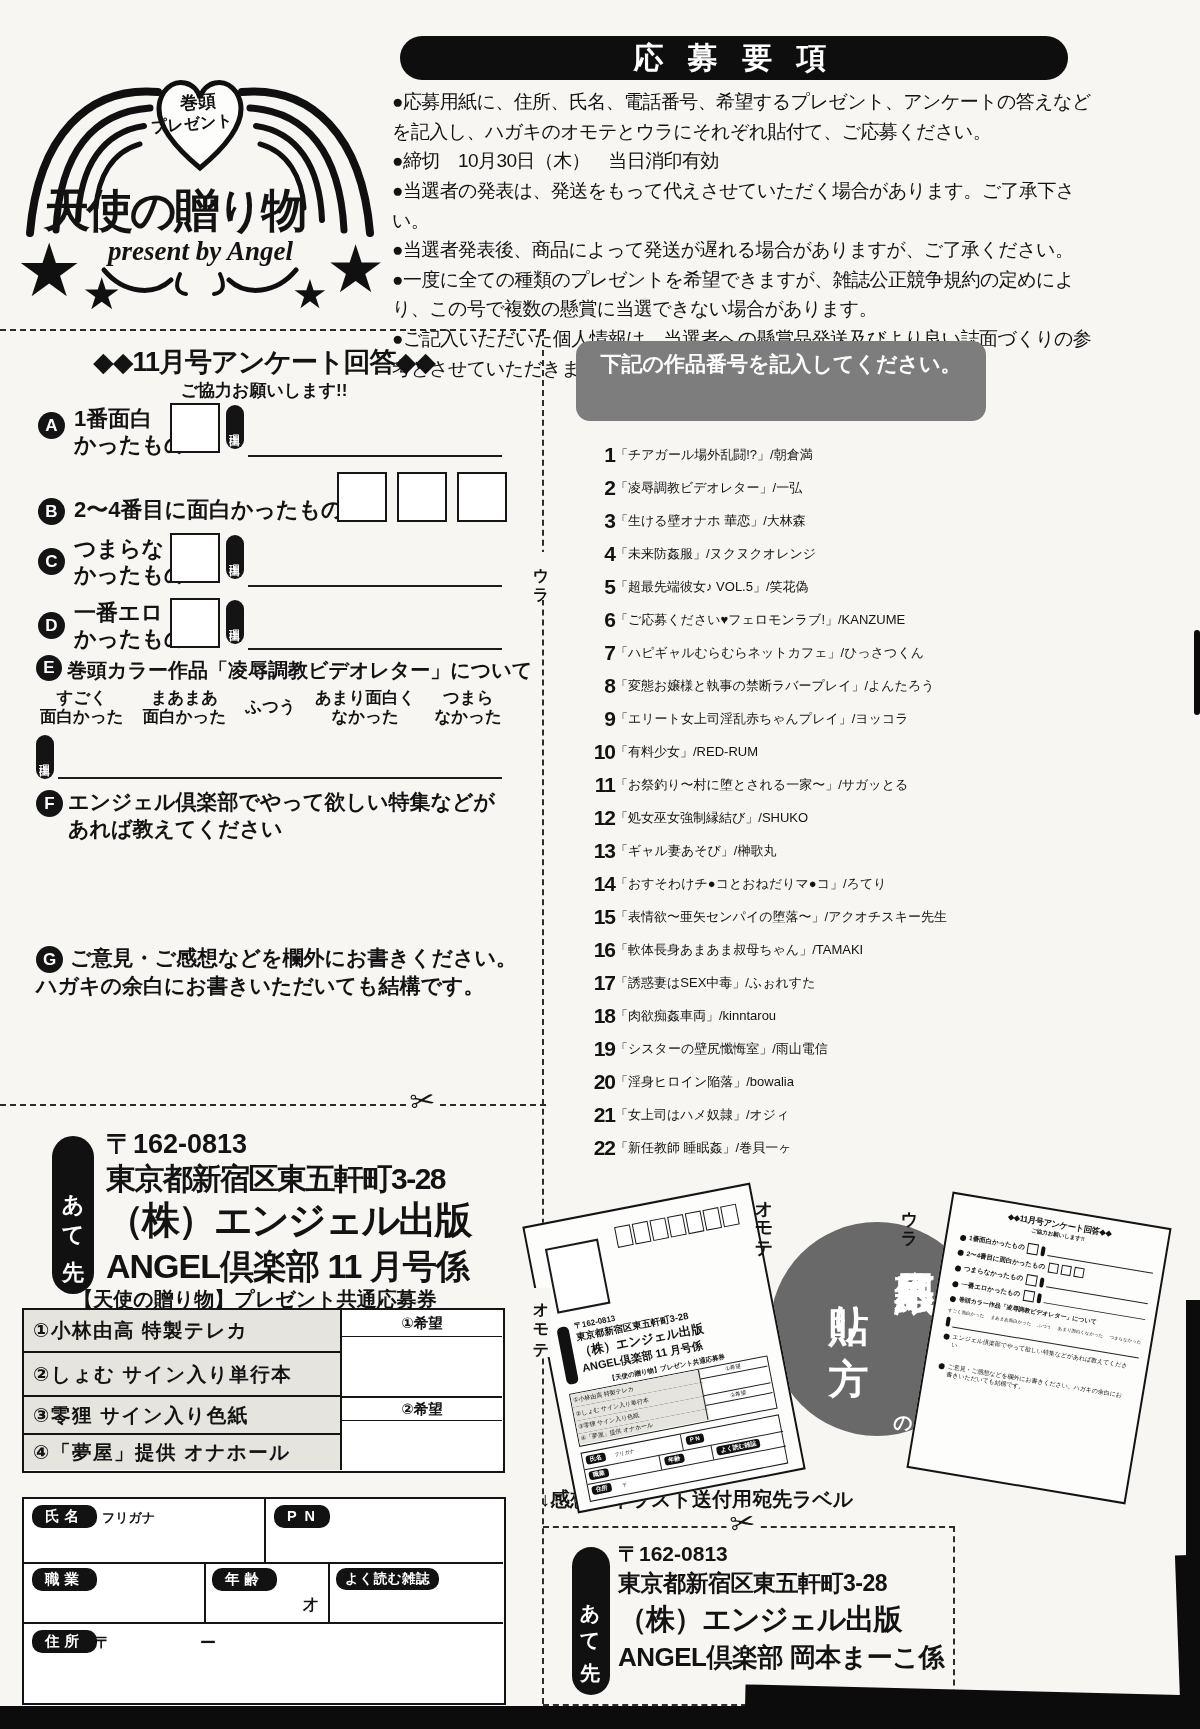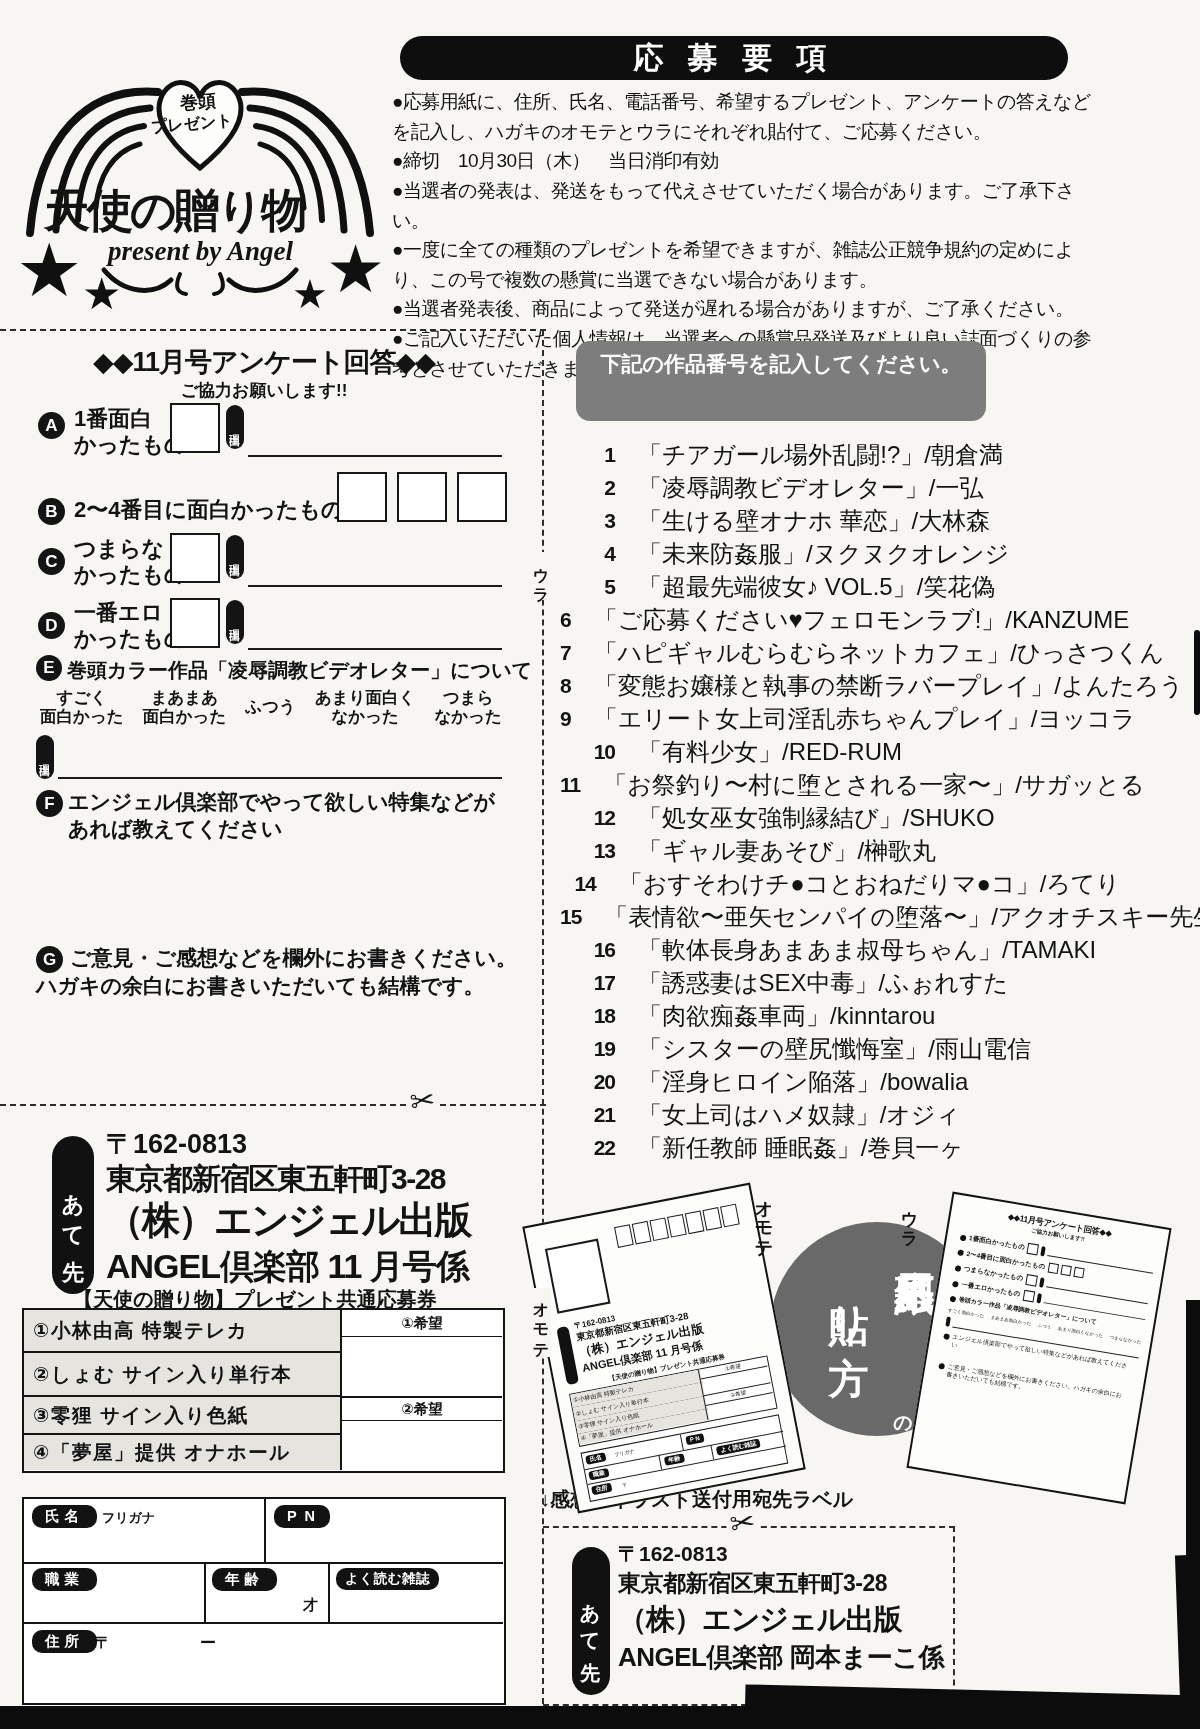--- a/index.html
+++ b/index.html
@@ -21,21 +21,21 @@
   .g-banner{position:absolute;left:400px;top:36px;width:668px;height:44px;background:#0e0e0e;border-radius:24px;
             color:#fff;display:flex;align-items:center;justify-content:center;font-size:30px;font-weight:800;letter-spacing:8px;}
   .g-text{position:absolute;left:392px;top:87px;width:702px;font-size:19px;line-height:1.56;font-weight:500;letter-spacing:-0.6px;}
   .g-text p{margin:0;}
   
   .notice{position:absolute;left:576px;top:341px;width:410px;height:80px;background:#7d7d7d;border-radius:14px;
           color:#fff;text-align:center;font-weight:700;font-size:21px;line-height:35px;padding-top:5px;box-sizing:border-box;}
   .works{position:absolute;left:560px;top:438px;width:560px;}
   .work{display:flex;align-items:center;height:33px;}
   .wn{width:55px;text-align:right;font-weight:800;font-size:21px;letter-spacing:-1px;}
-  .wt{margin-left:23px;font-size:24px;font-weight:500;white-space:nowrap;}
+  .wt{font-size:13px;font-weight:500;white-space:nowrap;}
   
   .cletter{position:absolute;width:27px;height:27px;border-radius:50%;background:#141414;color:#fff;
            display:flex;align-items:center;justify-content:center;font-weight:700;font-size:17px;}
   .sq{position:absolute;width:50px;height:50px;background:#fff;border:2.5px solid #161616;box-sizing:border-box;}
   .pill-r{position:absolute;width:18px;height:44px;background:#141414;border-radius:9px;color:#fff;
           display:flex;align-items:center;justify-content:center;}
   .pill-r span{writing-mode:vertical-rl;text-orientation:upright;font-size:10.5px;font-weight:700;letter-spacing:1px;}
   .uline{position:absolute;border-bottom:2.2px solid #1c1c1c;height:0;}
   .slbl2{position:absolute;font-size:22px;font-weight:600;line-height:1.18;white-space:nowrap;}
   .scale{position:absolute;left:40px;top:688px;width:462px;display:flex;justify-content:space-between;}
@@ -100,22 +100,22 @@
     <span class="star" style="left:318px;top:198px;font-size:66px;">★</span>
   </div>
 
   <div class="g-banner">
       <span>応 募 要 項</span>
     </div>
   <div class="g-text">
     <p>●応募用紙に、住所、氏名、電話番号、希望するプレゼント、アンケートの答えなどを記入し、ハガキのオモテとウラにそれぞれ貼付て、ご応募ください。</p>
     <p>●締切　10月30日（木）　当日消印有効</p>
     <p>●当選者の発表は、発送をもって代えさせていただく場合があります。ご了承下さい。</p>
+    <p>●当選者発表後、商品によって発送が遅れる場合がありますが、ご了承ください。</p>
     <p>●一度に全ての種類のプレゼントを希望できますが、雑誌公正競争規約の定めにより、この号で複数の懸賞に当選できない場合があります。</p>
-    <p>●当選者発表後、商品によって発送が遅れる場合がありますが、ご了承ください。</p>
     <p>●ご記入いただいた個人情報は、当選者への懸賞品発送及びより良い誌面づくりの参考とさせていただきます。</p>
   </div>
 
   <div class="dash-h" style="left:0;top:329px;width:546px;"></div>
   <div class="dash-v" style="left:542px;top:330px;height:1384px;"></div>
   <div class="dash-h" style="left:0;top:1104px;width:546px;"></div>
   <span class="scissors" style="left:406px;top:1086px;transform:rotate(-8deg);">✂</span>
   <div class="cutlabel" style="left:530px;top:552px;">ウラ</div>
   <div class="cutlabel" style="left:530px;top:1288px;">オモテ</div>
 

